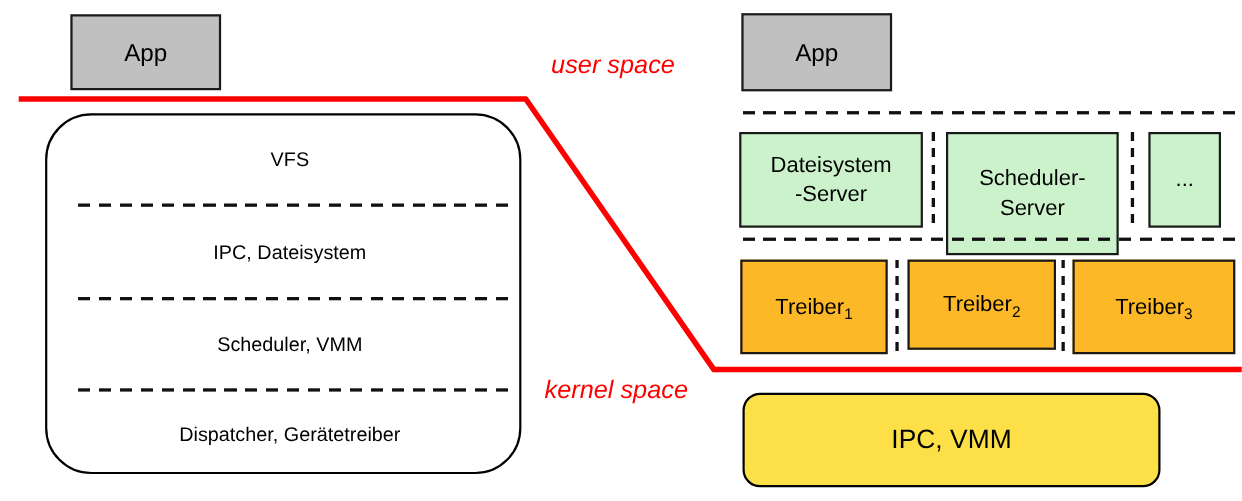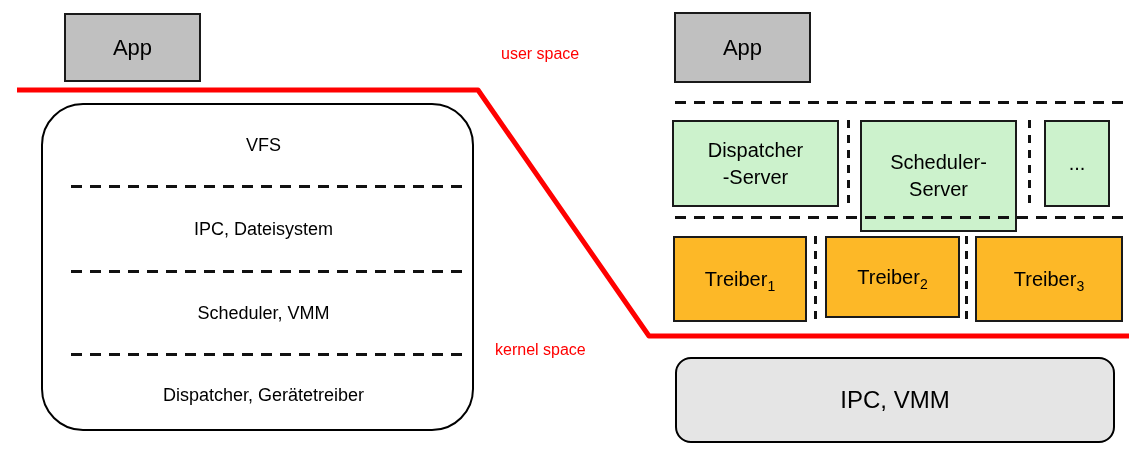--- a/index.html
+++ b/index.html
@@ -7,25 +7,25 @@
   .stage{position:relative;width:1129px;height:455px;background:#fff;overflow:hidden;}
   .abs{position:absolute;margin-left:12px;}
   .center{display:flex;align-items:center;justify-content:center;text-align:center;}
 
   
   .app-box{background:#C0C0C0;border:2px solid #1a1a1a;font-size:22px;}
   .mono-box{left:29px;top:103px;width:433px;height:328px;border:2px solid #000;border-radius:42px;background:#fff;box-sizing:border-box;}
   .mono-row{left:0;right:0;font-size:18px;}
   .green-box{background:#CCF2CC;border:2px solid #1a1a1a;font-size:20px;line-height:1.35;box-sizing:border-box;}
   .orange-box{background:#FDB827;border:2px solid #1a1a1a;font-size:20px;box-sizing:border-box;}
-  .ipc-box{left:663px;top:357px;width:440px;height:86px;background:#e5e5e5;border:2px solid #000;border-radius:16px;font-size:24px;box-sizing:border-box;}
+  .ipc-box{left:663px;top:357px;width:380px;height:86px;background:#fde047;border:2px solid #000;border-radius:16px;font-size:24px;box-sizing:border-box;}
   sub{font-size:14px;line-height:0;}
 
   
-  .space-label{color:#FF0000;font-size:16px;white-space:nowrap;}
+  .space-label{color:#FF0000;font-style:italic;font-size:23px;white-space:nowrap;}
 
   
   .dash-h{height:3px;background:repeating-linear-gradient(to right,#111 0 11px,transparent 11px 19px);}
   .dash-v{width:3px;background:repeating-linear-gradient(to bottom,#111 0 8px,transparent 8px 15px);}
 
   .red-line{position:absolute;left:0;top:0;pointer-events:none;}
 </style>
 </head>
 <body>
 
@@ -61,21 +61,21 @@
   </div>
 
   <div class="abs app-box center" style="left:662px;top:12px;width:133px;height:67px;">
     <span>App</span>
   </div>
 
   <div class="abs dash-h" style="left:663px;top:101px;width:462px;"></div>
 
   <div class="abs green-box center" style="left:660px;top:120px;width:167px;height:87px;">
     <div>
-      <div>Dispatcher</div>
+      <div>Dateisystem</div>
       <div>-Server</div>
     </div>
   </div>
   <div class="abs dash-v" style="left:835px;top:120px;height:87px;"></div>
   <div class="abs green-box center" style="left:848px;top:120px;width:157px;height:112px;">
     <div>
       <div>Scheduler-</div>
       <div>Server</div>
     </div>
   </div>

